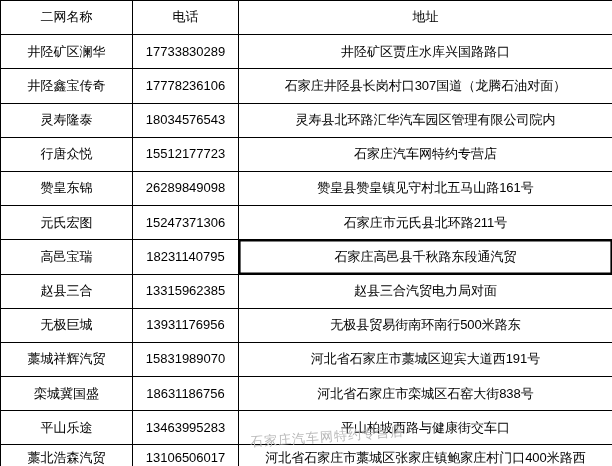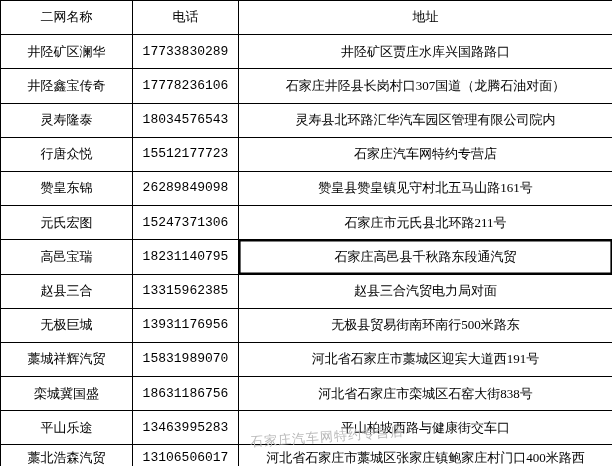--- a/index.html
+++ b/index.html
@@ -37,22 +37,22 @@
     white-space: nowrap;
     overflow: hidden;
   }
   col.c-name { width: 132px; }
   col.c-phone { width: 106px; }
   col.c-addr { width: 374px; }
 
   thead td { font-size: 13.5px; margin-top: 36px; }
 
   td.name { font-size: 13.5px; }
-  td.phone { font-size: 12.5px; font-family: Liberation Mono, monospace; }
-  td.addr { font-size: 13px; font-family: Liberation Serif, serif; }
+  td.phone { font-size: 12.5px; font-family: Liberation Sans, sans-serif; }
+  td.addr { font-size: 13px; }
 
   
   td.addr.hl {
     box-shadow: inset 0 0 0 1.6px #000000;
     text-align: center;
   }
 
   
   #watermark {
     position: absolute;

